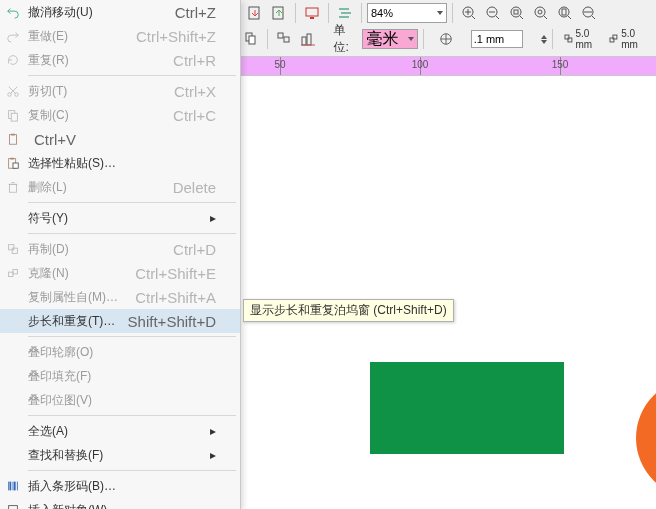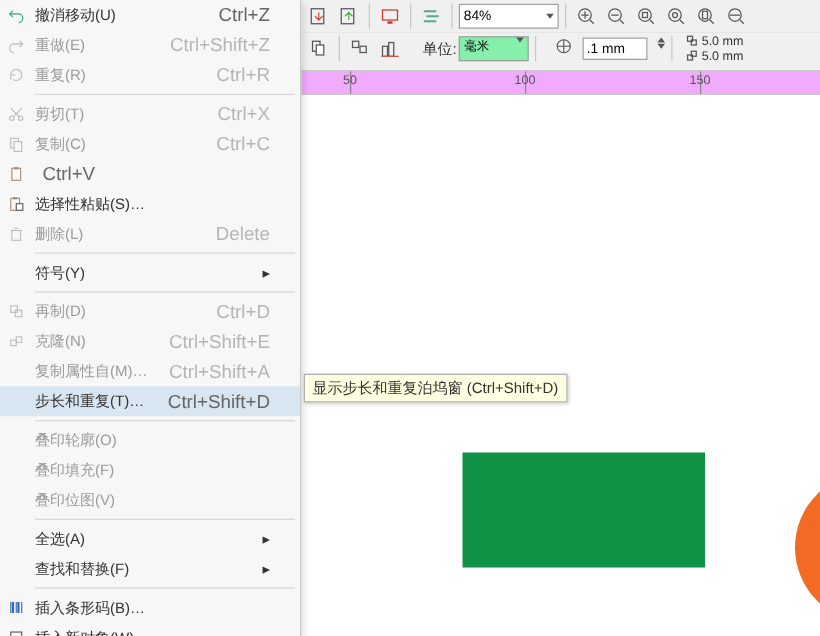--- a/index.html
+++ b/index.html
@@ -4,28 +4,28 @@
 <style>
 html,body{margin:0;padding:0;font-family:"Microsoft YaHei",Tahoma,sans-serif;font-size:12px;background:#fff;overflow:hidden;width:656px;height:509px;position:relative}
 .toolbar{position:absolute;left:0;top:0;right:0;height:26px;background:#f0f0f0;border-bottom:1px solid #c8c8c8;display:flex;align-items:center;padding:0 2px;gap:2px}
 .toolbar2{top:26px;height:26px;border-top:none}
 .tbtn{width:22px;height:22px;display:flex;align-items:center;justify-content:center;color:#555}
 .tbtn svg{width:16px;height:16px}
 .tsep{width:1px;height:20px;background:#c8c8c8;margin:0 3px}
 .zoom-box{width:72px;height:18px;border:1px solid #a0a0a0;background:#fff;display:flex;align-items:center;justify-content:space-between;padding:0 3px;font-size:11px}
 .dd{width:0;height:0;border-left:3px solid transparent;border-right:3px solid transparent;border-top:4px solid #555}
 .unit-label{font-size:12px;color:#333;margin-left:13px}
-.unit-box{width:48px;height:18px;border:1px solid #a0a0a0;background:#86efac;display:flex;justify-content:space-between;padding:0 3px;font-size:10px}
-.spin{display:flex;gap:8px;margin-left:10px}
+.unit-box{width:48px;height:18px;border:1px solid #a0a0a0;background:#f9a8d4;display:flex;align-items:center;justify-content:space-between;padding:0 3px;font-size:16px}
+.spin{display:flex;align-items:center;gap:18px;margin-left:10px}
 .spin-box{width:46px;height:16px;border:1px solid #a0a0a0;background:#fff;font-size:11px;padding:0 2px;display:flex;align-items:center}
 .spin-arrows{display:flex;flex-direction:column}
 .sa{width:0;height:0;border-left:3px solid transparent;border-right:3px solid transparent}
 .sa.up{border-bottom:4px solid #555;margin-bottom:1px}
 .sa.dn{border-top:4px solid #555}
-.mm-group{display:flex;flex-direction:column;gap:1px;margin-left:6px;font-size:10px;color:#333}
+.mm-group{display:flex;flex-direction:row;gap:1px;margin-left:6px;font-size:10px;color:#333}
 .mm-row{display:flex;align-items:center;gap:2px}
 .mm-ico{width:10px;height:10px;display:inline-block}
 .ruler-h{position:absolute;left:240px;right:0;top:56px;height:18px;background:#f0abfc;border-top:1px solid #c8c8c8;border-bottom:1px solid #c8c8c8}
 .ruler-h .tick{position:absolute;top:0;height:18px;border-left:1px solid #888}
 .ruler-h .lbl{position:absolute;top:2px;font-size:10px;color:#555;transform:translateX(-50%)}
 .canvas{position:absolute;left:240px;right:0;top:82px;bottom:0;background:#fff}
 .green-rect{position:absolute;background:#0f9246}
 .orange-arc{position:absolute;border-radius:50%;background:#f26a24}
 .menu{position:absolute;left:0;top:0;width:240px;bottom:0;background:#f7f7f7;border-right:1px solid #c8c8c8;box-shadow:2px 2px 6px rgba(0,0,0,.15)}
 .menu .row{display:flex;align-items:center;height:24px;padding:0 24px 0 0;color:#333;position:relative}
@@ -307,21 +307,21 @@
       <span class="shc">Ctrl+Shift+E</span>
   </div>
   <div class="row disabled">
     <span class="ic"></span>
       <span class="lbl">复制属性自(M)…</span>
       <span class="shc">Ctrl+Shift+A</span>
   </div>
   <div class="row hover">
     <span class="ic"></span>
       <span class="lbl">步长和重复(T)…</span>
-      <span class="shc">Ctrl+Shift+D</span>
+      <span class="shc">Shift+Shift+D</span>
   </div>
   <div class="sep"></div>
   <div class="row disabled">
       <span class="ic"></span>
       <span class="lbl">叠印轮廓(O)</span>
     </div>
   <div class="row disabled">
       <span class="ic"></span>
       <span class="lbl">叠印填充(F)</span>
     </div>

